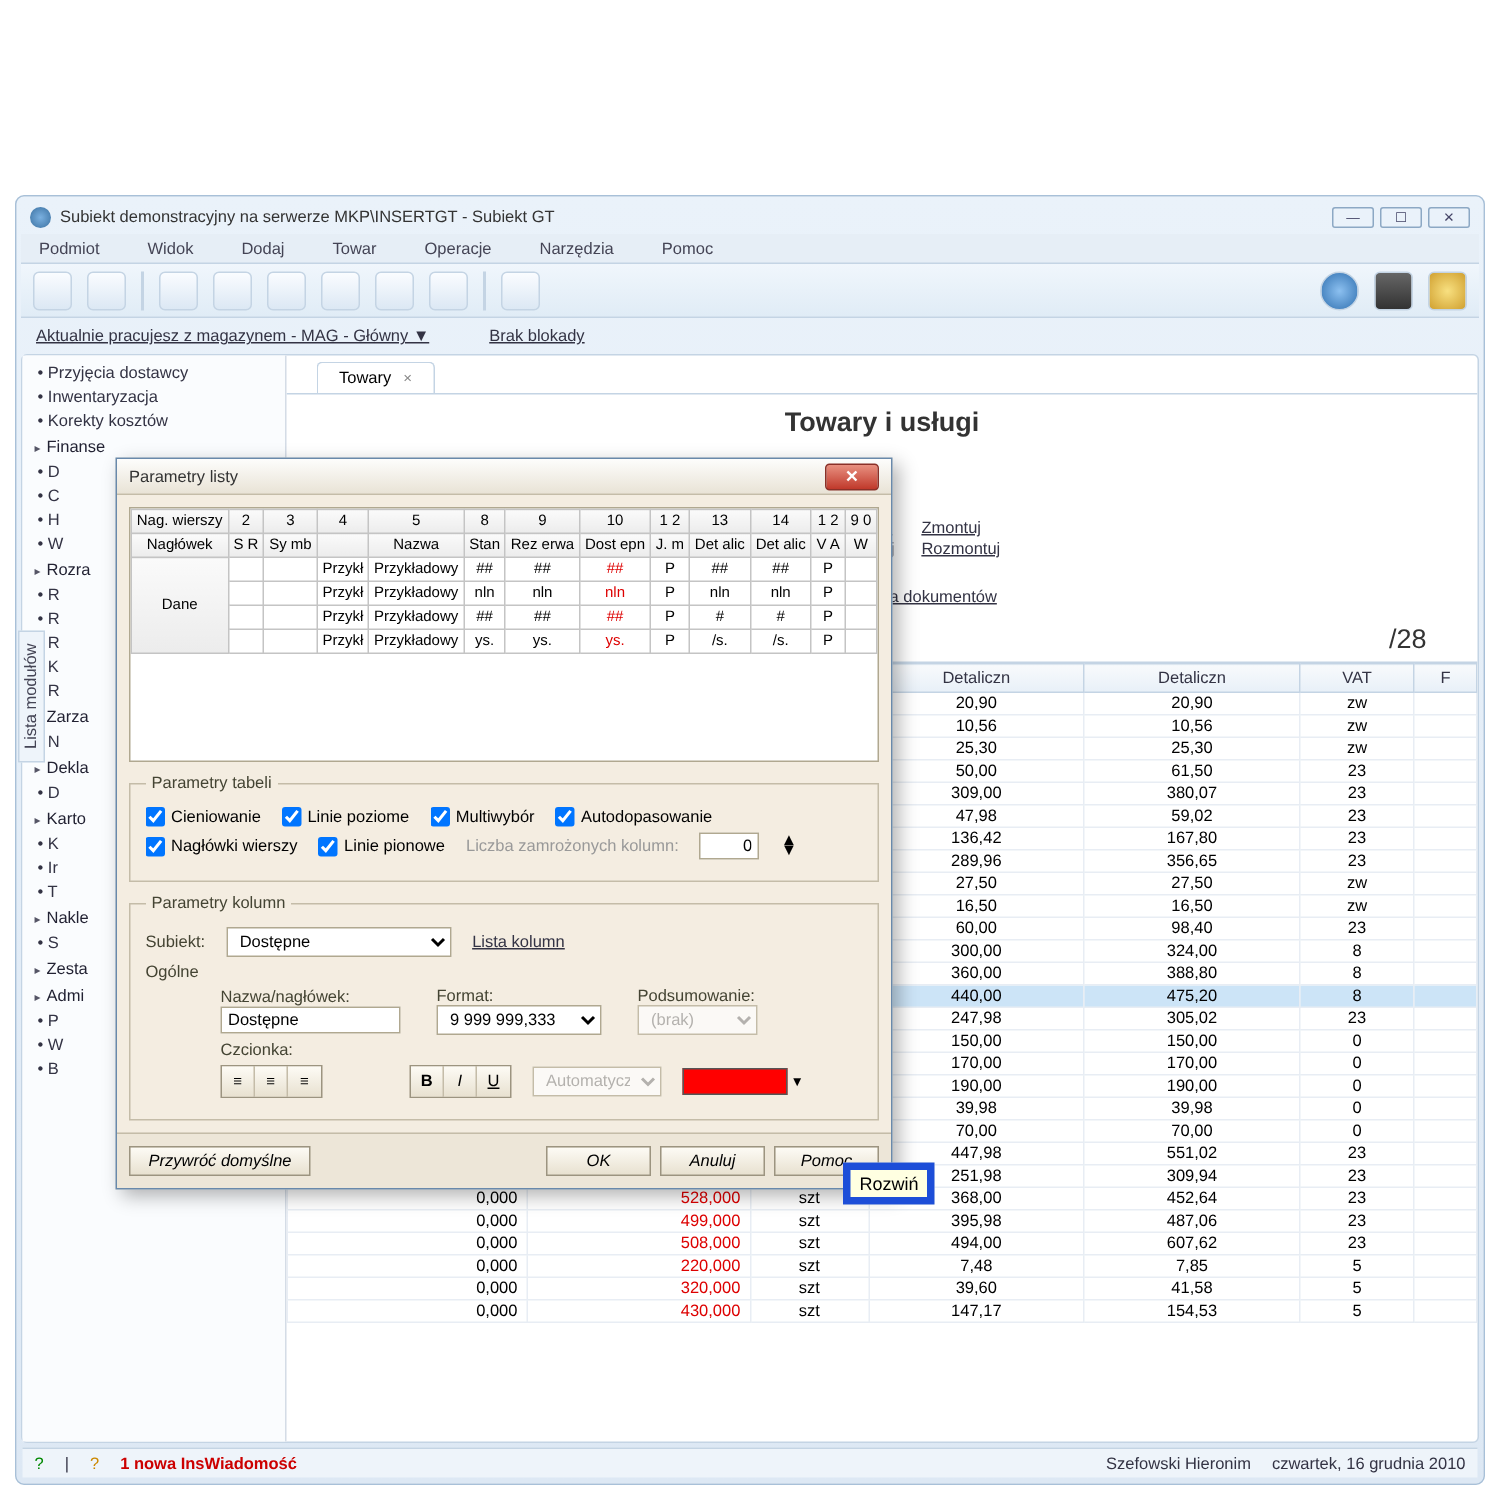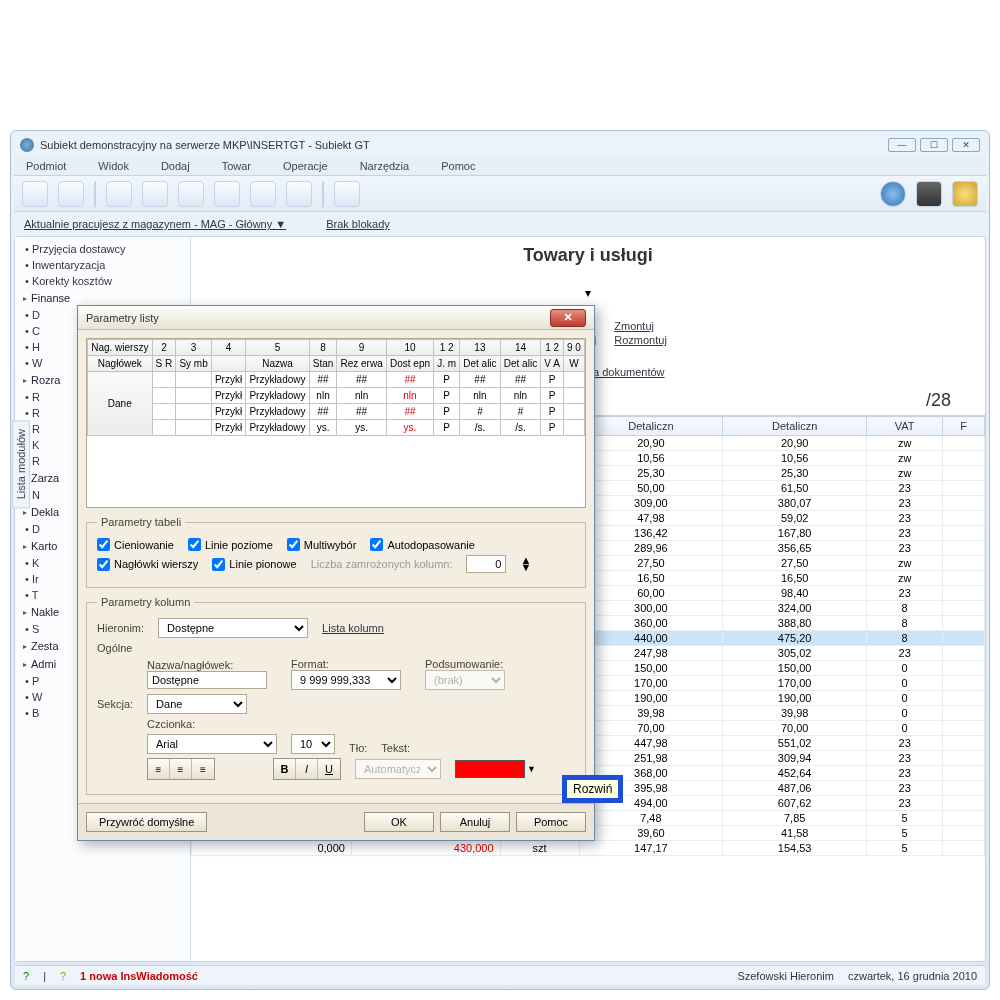--- a/index.html
+++ b/index.html
@@ -57,21 +57,21 @@
 .fieldset { border: 1px solid #c4bca8; margin-top: 8px; padding: 6px 10px 10px; }
 .fieldset legend { padding: 0 4px; color: #443; }
 .row { display: flex; align-items: center; gap: 14px; margin: 4px 0; flex-wrap: wrap; }
 .chk { display: flex; align-items: center; gap: 4px; }
 .chk input { width: 13px; height: 13px; }
 .lbl { color: #443; }
 .lbl.disabled { color: #999; }
 input.txt, select.sel { border: 1px solid #b0a890; background: #fff; padding: 2px 4px; font-size: 11px; }
 .spinner { width: 40px; text-align: right; }
 .btnrow { display: flex; gap: 6px; padding: 8px; border-top: 1px solid #c4bca8; background: #ede6d8; }
-.btn { padding: 3px 12px; border: 1px solid #9c9480; background: linear-gradient(#fdfbf5,#e8e1d0); cursor: pointer; min-width: 70px; text-align: center; }
+.btn { padding: 3px 12px; border: 1px solid #9c9480; background: linear-gradient(#fdfbf5,#e8e1d0); cursor: pointer; min-width: 70px; text-align: center; font-style: italic; }
 .btnrow .spacer { flex: 1; }
 .toggle-group { display: flex; border: 1px solid #9c9480; }
 .toggle-group span { width: 22px; height: 20px; display: flex; align-items: center; justify-content: center; border-right: 1px solid #c4bca8; background: linear-gradient(#fdfbf5,#e8e1d0); cursor: pointer; font-size: 10px; }
 .toggle-group span:last-child { border-right: none; }
 .color-swatch { width: 70px; height: 18px; border: 1px solid #555; display: inline-block; }
 .tooltip { position: absolute; background: #ffffe1; border: 5px solid #1d4ed8; padding: 2px 6px; font-size: 12px; left: 562px; top: 775px; }
 a.lk { text-decoration: underline; color: #334; cursor: pointer; }
 </style>
 </head>
 <body>
@@ -142,20 +142,26 @@
         <div class="item">• T</div>
         <div class="cat">Nakle</div>
         <div class="item">• S</div>
         <div class="cat">Zesta</div>
         <div class="cat">Admi</div>
         <div class="item">• P</div>
         <div class="item">• W</div>
         <div class="item">• B</div>
       </div>
     <div class="main">
+      <div class="tab-strip">
+        <div class="tab">
+          <span>Towary</span>
+          <span class="close">×</span>
+        </div>
+      </div>
       <div class="content-header">
         <span class="content-title">Towary i usługi</span>
         <span style="font-size:12px">▾</span>
         <div class="action-links" id="action-links">
             <div class="col">
               <a class="lk">Dodaj</a>
               <a class="lk">Popraw</a>
             </div>
             <div class="col">
               <a class="lk">Pokaż</a>
@@ -593,58 +599,44 @@
         <span style="display:flex;flex-direction:column;font-size:7px;line-height:7px">
             <span>▲</span>
             <span>▼</span>
           </span>
       </div>
     </fieldset>
 
     <fieldset class="fieldset">
       <legend>Parametry kolumn</legend>
       <div class="row">
-        <span class="lbl">Hieronim:</span>
+        <span class="lbl">Subiekt:</span>
         <select class="sel" style="width:150px"><option>Dostępne</option></select>
         <a class="lk">Lista kolumn</a>
       </div>
       <div class="row">
           <span class="lbl">Ogólne</span>
         </div>
       <div class="row" style="margin-left:50px;gap:24px">
         <div>
           <div class="lbl">Nazwa/nagłówek:</div>
           <input class="txt" style="width: 120px;" value="Dostępne">
         </div>
         <div>
           <div class="lbl">Format:</div>
           <select class="sel" style="width:110px"><option>9 999 999,333</option></select>
         </div>
         <div>
           <div class="lbl">Podsumowanie:</div>
           <select class="sel" style="width:80px;color:#999" disabled=""><option>(brak)</option></select>
         </div>
       </div>
-      <div class="row">
-        <span class="lbl">Sekcja:</span>
-        <select class="sel" style="width:100px"><option>Dane</option></select>
-      </div>
       <div class="row" style="margin-left:50px">
           <span class="lbl">Czcionka:</span>
         </div>
-      <div class="row" style="margin-left:50px;gap:14px;align-items:flex-end">
-        <select class="sel" style="width:130px"><option>Arial</option></select>
-        <select class="sel" style="width:44px"><option>10</option></select>
-        <div>
-          <div class="lbl">Tło:</div>
-        </div>
-        <div>
-          <div class="lbl">Tekst:</div>
-        </div>
-      </div>
       <div class="row" style="margin-left:50px;gap:14px">
         <div class="toggle-group">
             <span>≡</span>
             <span>≡</span>
             <span>≡</span>
           </div>
         <div style="width:30px"></div>
         <div class="toggle-group">
             <span>
               <b>B</b>

